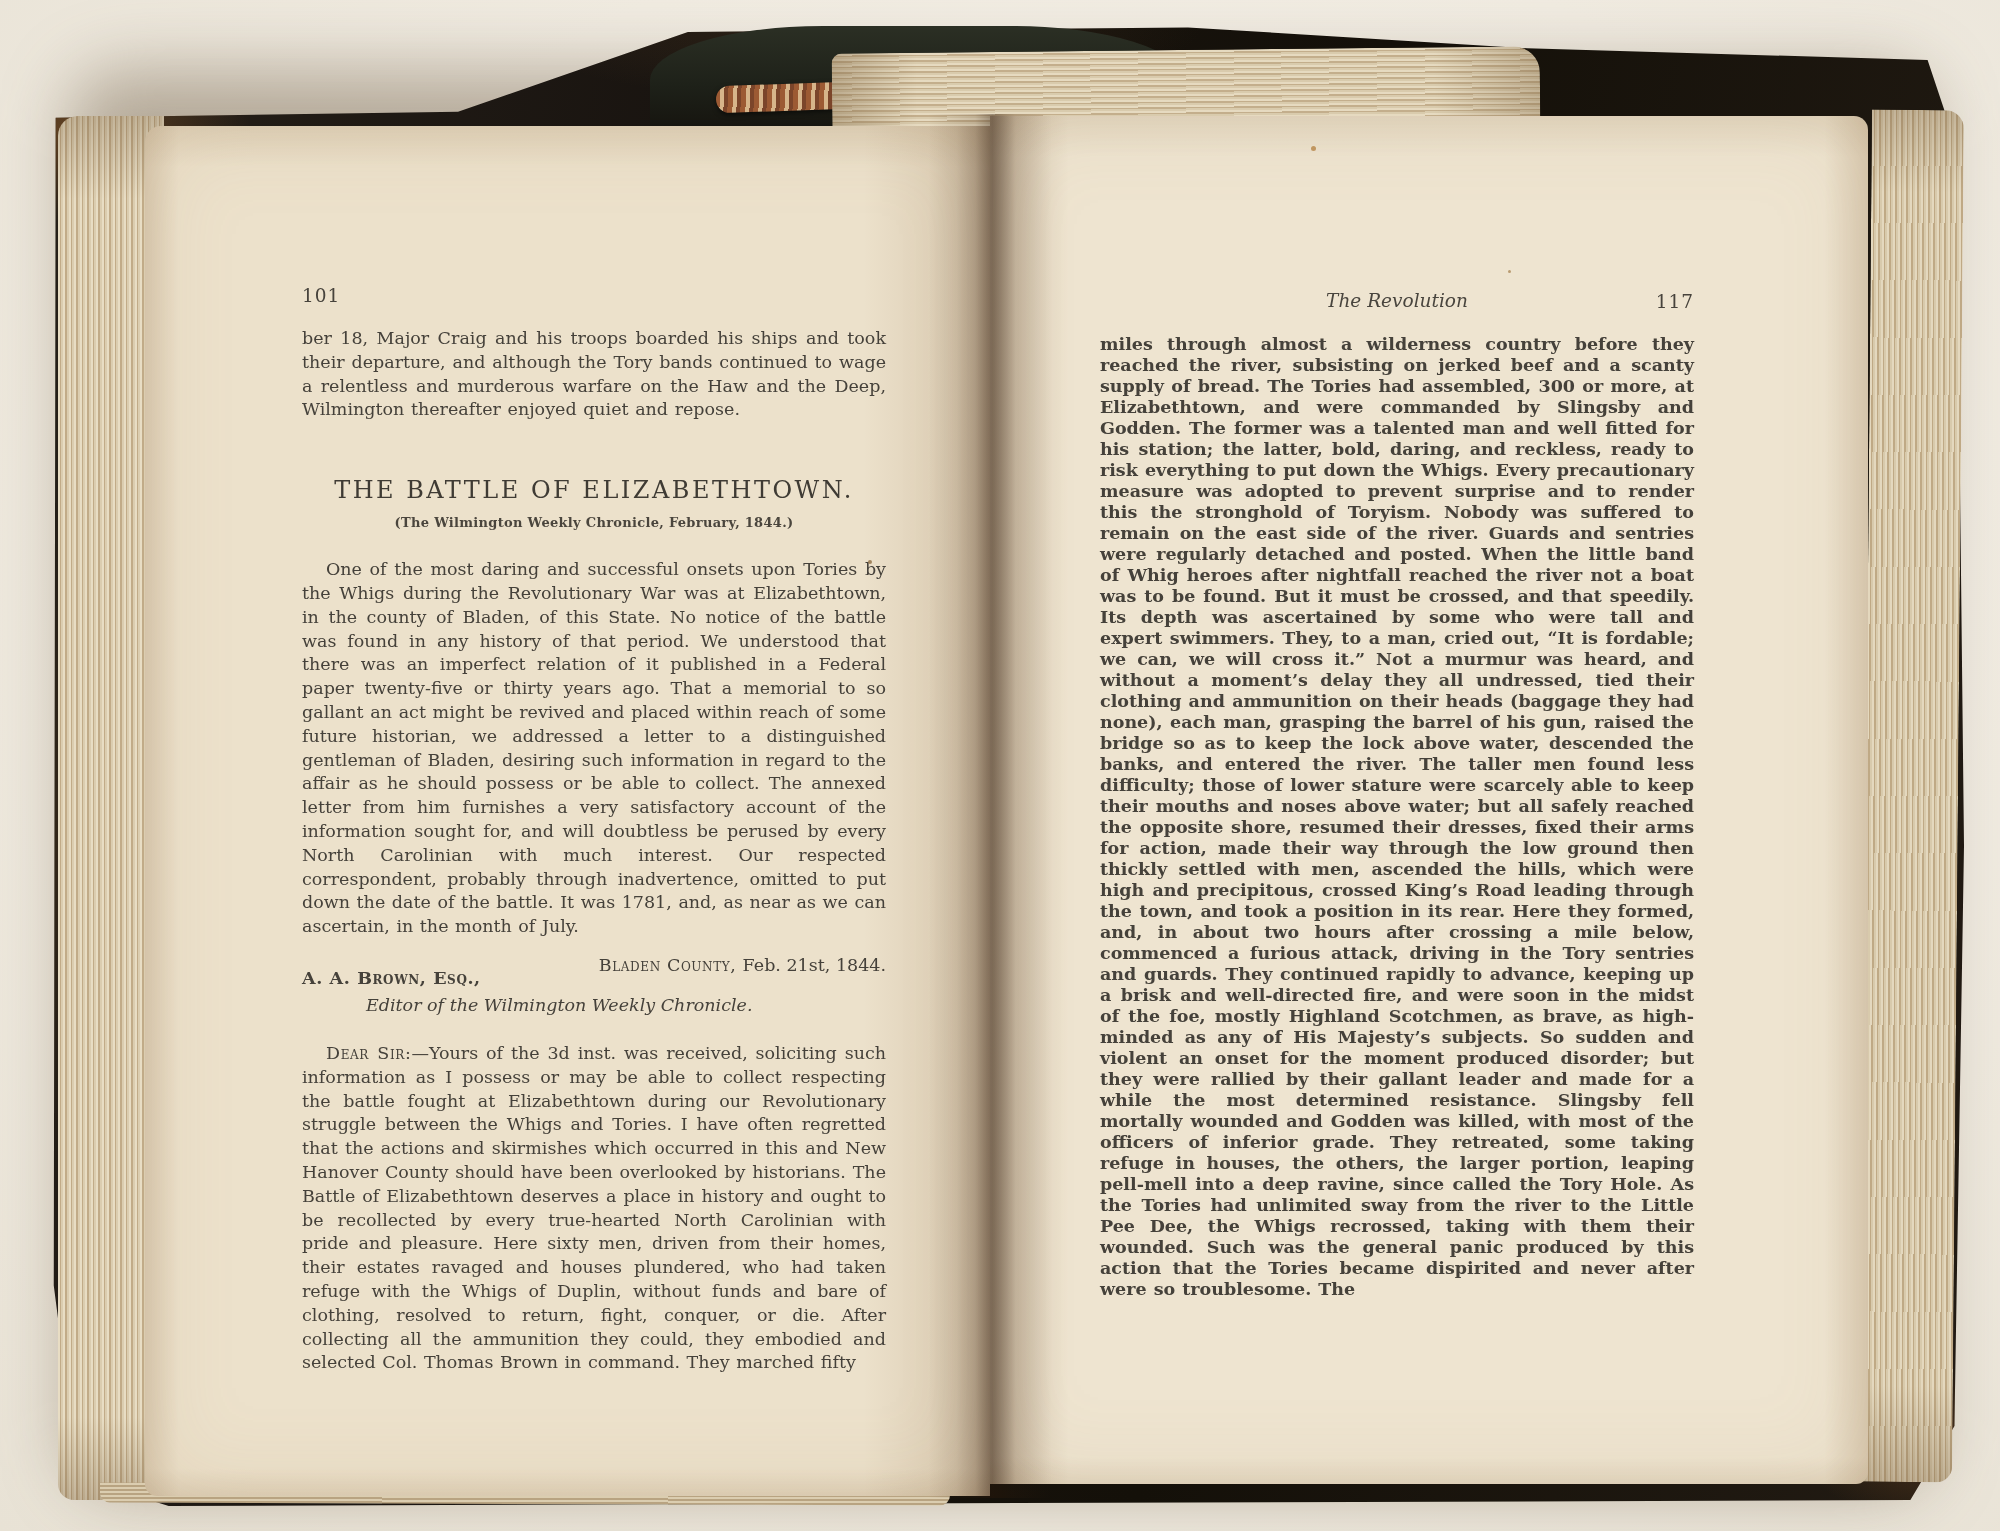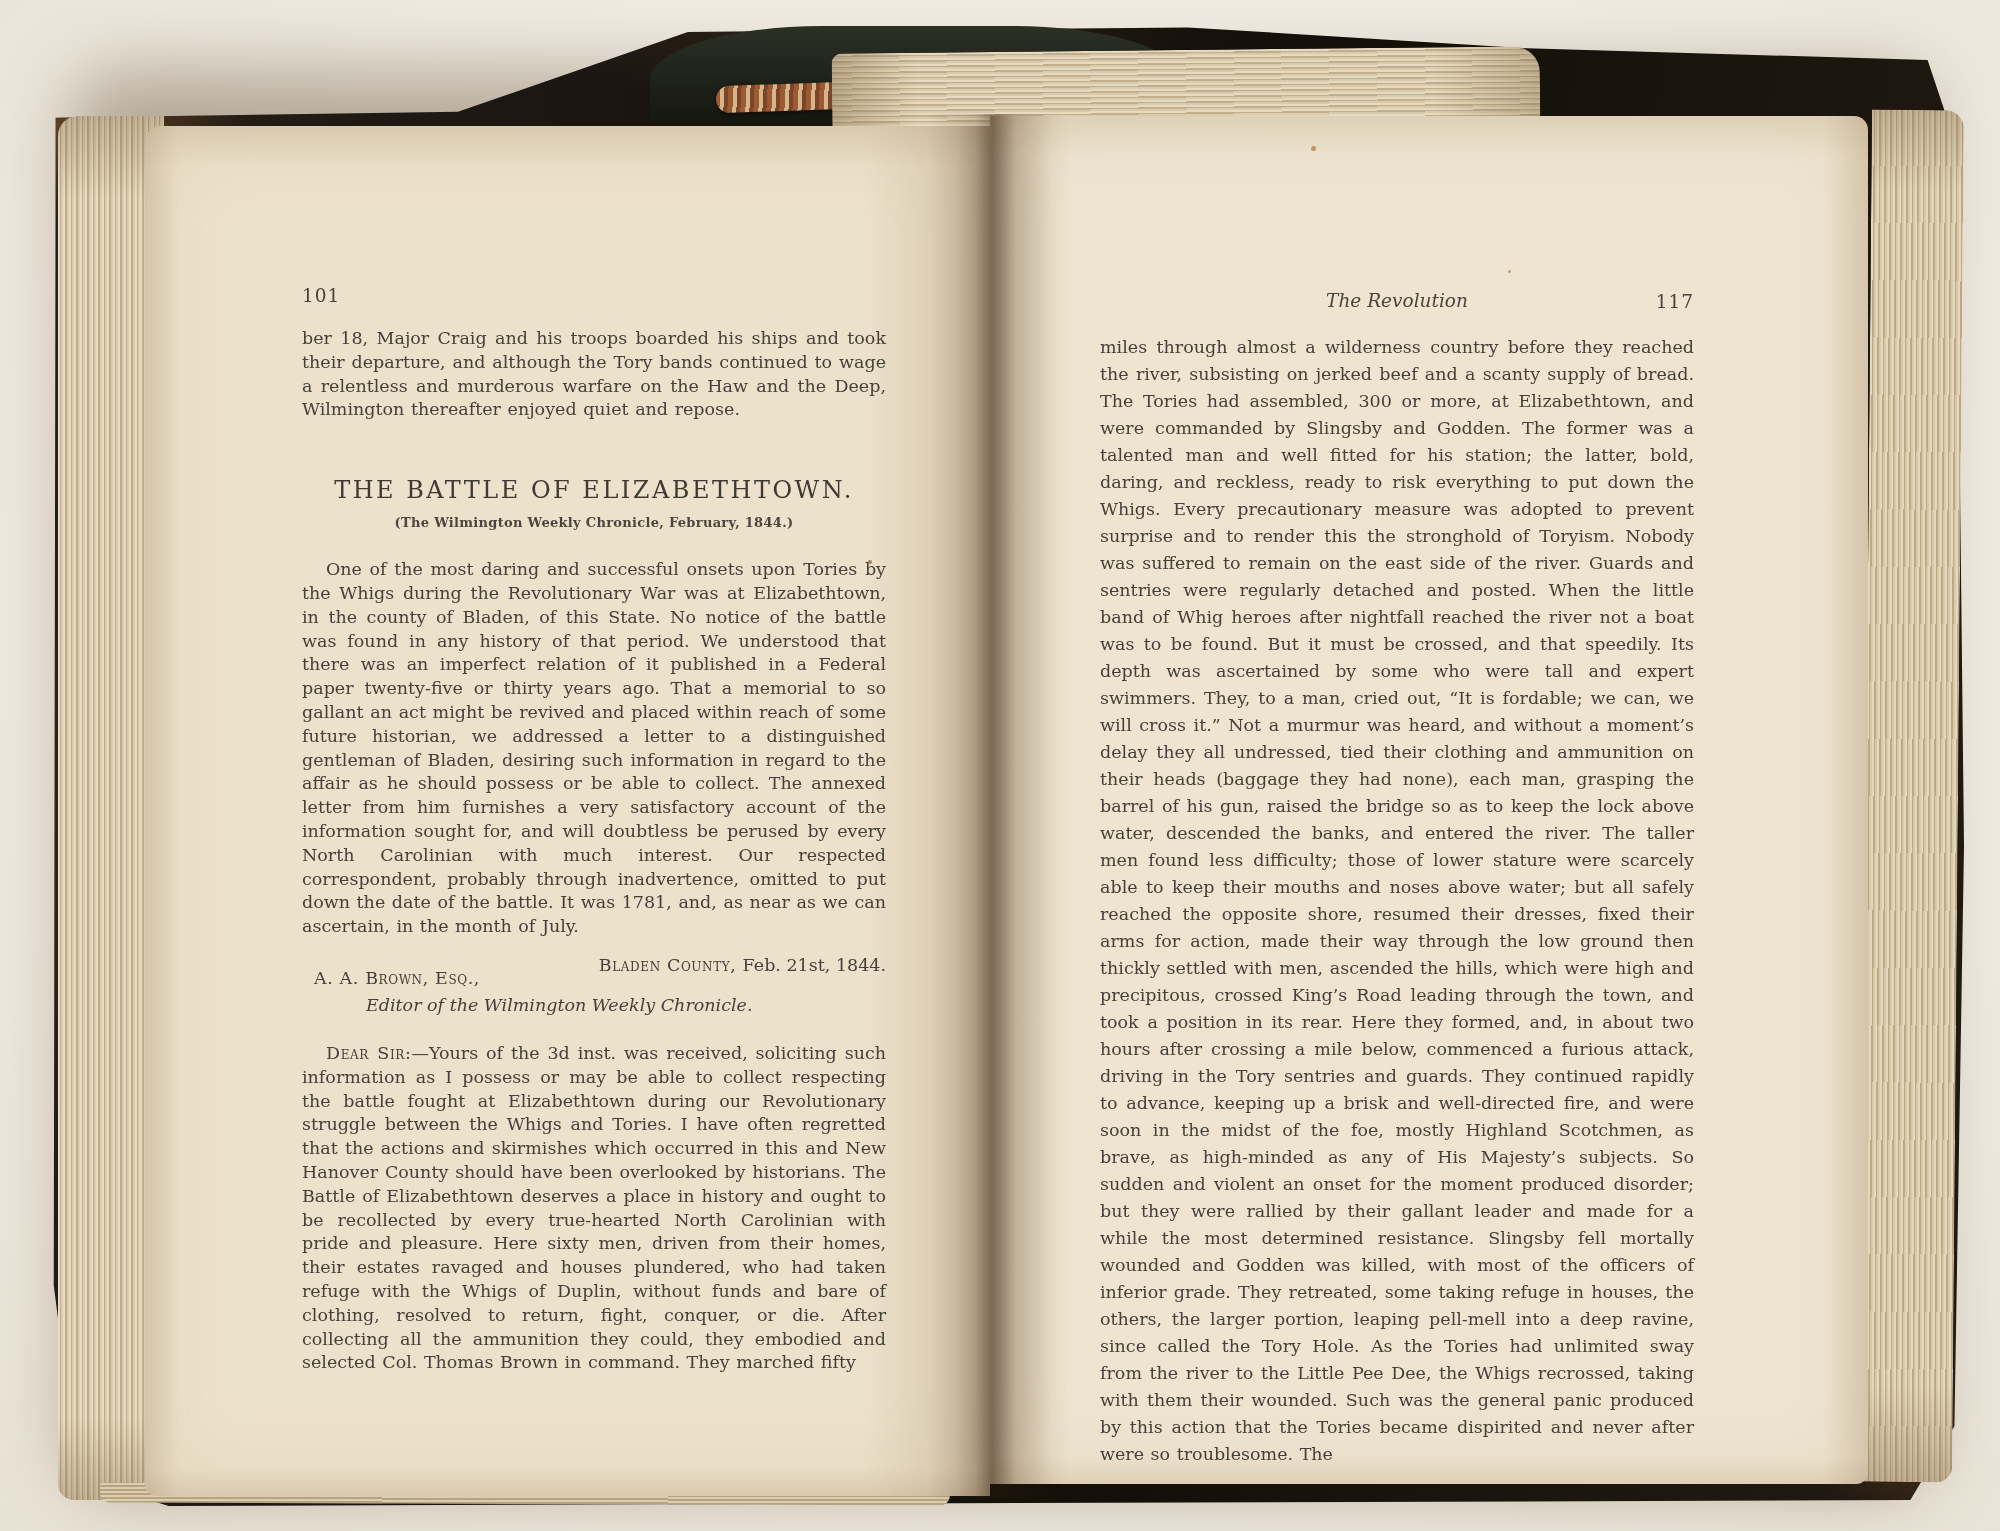--- a/index.html
+++ b/index.html
@@ -88,28 +88,28 @@
   }
   .textcol{position:absolute;color:#45413a;}
   .page-left  .textcol{left:157px;top:158px;width:584px;}
   .page-right .textcol{left:110px;top:174px;width:594px;}
   .pghead{position:relative;height:27px;}
   .pghead .num{position:absolute;top:1px;font-size:18.5px;letter-spacing:1px;color:#47433c;}
   .page-left  .pghead .num{left:0;}
   .page-right .pghead .num{right:0;}
   .pghead .rh{display:block;text-align:center;font-style:italic;font-size:18.5px;color:#49453e;}
   .bodytext{font-size:17.5px;line-height:23.8px;text-align:justify;margin:0;word-spacing:1px;}
-  .page-right .bodytext{line-height:27px;}
+  .page-right .bodytext{line-height:21px;font-weight:bold;}
   .p1{margin-top:16px;}
   .heading{margin:54px 0 0 0;text-align:center;font-size:24px;font-weight:normal;letter-spacing:2.5px;color:#3f3b34;}
   .source{margin-top:11px;text-align:center;font-size:13px;font-weight:bold;letter-spacing:.3px;color:#4a453d;}
   .p2{margin-top:28px;text-indent:24px;}
   .letterhead{position:relative;height:64px;margin-top:16px;font-size:17.5px;}
   .dateline{position:absolute;right:0;top:0;}
-  .addressee{position:absolute;left:12px;top:13px;}
+  .addressee{position:absolute;left:0;top:13px;font-weight:bold;}
   .editor{position:absolute;left:64px;top:40px;font-style:italic;}
   .smallcaps{font-variant:small-caps;letter-spacing:.6px;}
   .p3{margin-top:23px;text-indent:24px;}
   .rp{margin-top:17px;}
   .speck{position:absolute;border-radius:50%;z-index:5;}
   .speck-a{left:868px;top:560px;width:4px;height:4px;background:#8f6d42;opacity:.8;}
   .speck-b{left:1311px;top:146px;width:5px;height:5px;background:#b98a4e;opacity:.85;}
   .speck-c{left:1508px;top:270px;width:3px;height:3px;background:#a37c48;opacity:.7;}
 </style>
 </head>

